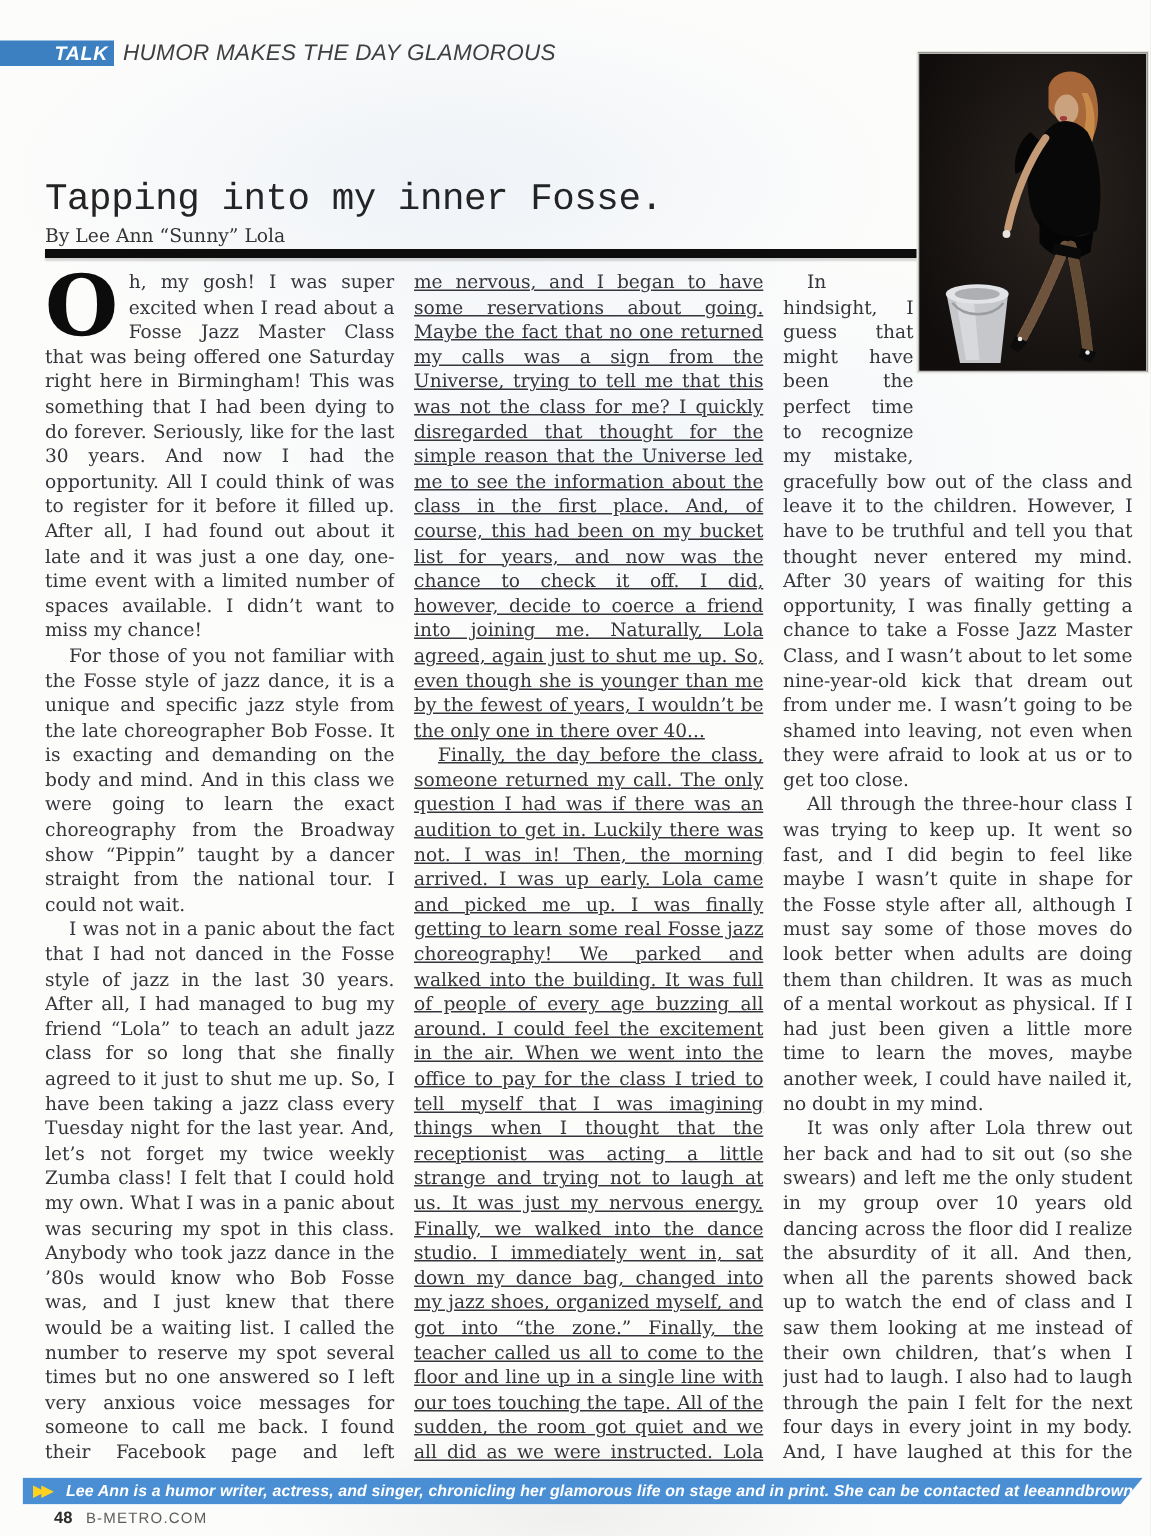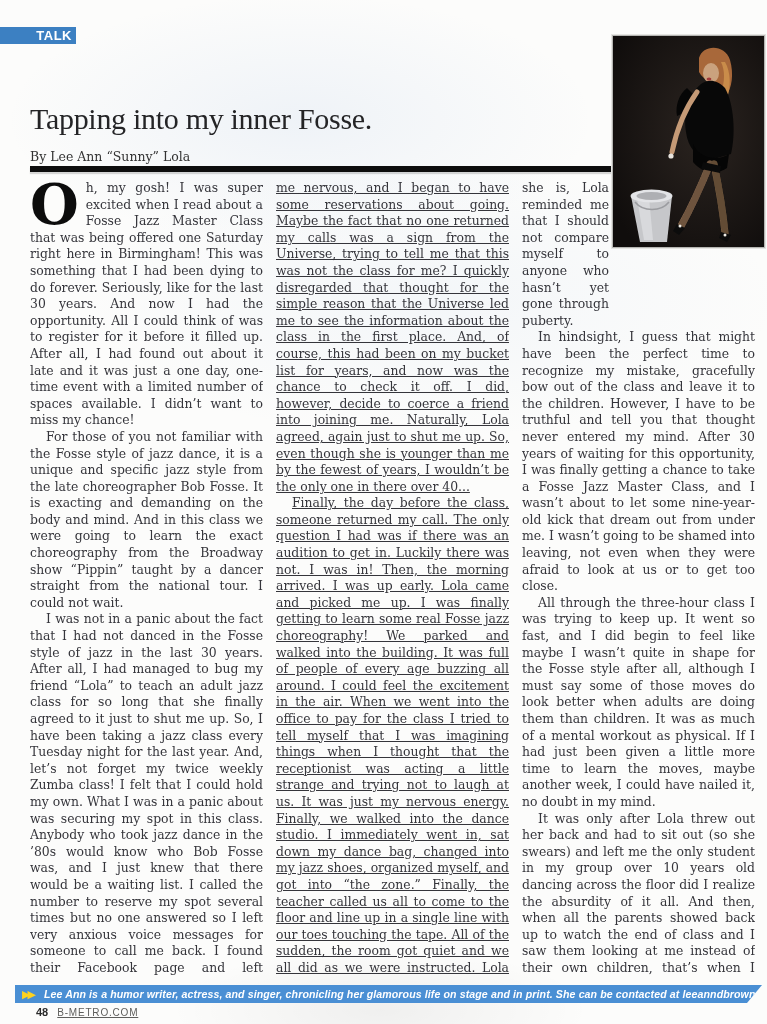--- a/index.html
+++ b/index.html
@@ -8,27 +8,27 @@
     background:
       radial-gradient(420px 180px at 300px 120px, rgba(120,160,215,0.10), rgba(120,160,215,0) 70%),
       radial-gradient(500px 200px at 430px 300px, rgba(130,170,220,0.07), rgba(130,170,220,0) 70%),
       radial-gradient(300px 90px at 380px 1010px, rgba(0,0,0,0.05), rgba(0,0,0,0) 70%),
       #fcfcfb;
     font-family:"Liberation Sans", sans-serif;
   }
   
   .tag-bar{position:absolute;left:0;top:27px;width:76px;height:17px;background:#3c80c2;
     display:flex;align-items:center;justify-content:flex-end;padding-right:4px;box-sizing:border-box;}
-  .tag-bar span{color:#fff;font-weight:bold;font-size:13px;letter-spacing:0.5px;}
+  .tag-bar span{color:#fff;font-style:italic;font-weight:bold;font-size:13px;letter-spacing:0.5px;}
   .tagline{position:absolute;left:82px;top:27px;height:17px;line-height:17px;
     font-style:italic;font-size:15px;color:#3f3f42;letter-spacing:0.2px;white-space:nowrap;}
   .title{position:absolute;left:30px;top:74px;font-family:"DejaVu Serif",serif;
     font-size:40px;line-height:42px;color:#1c1c1e;letter-spacing:-0.5px;}
-  .subtitle{position:absolute;left:30px;top:102px;font-family:Liberation Serif, serif;
-    font-size:30px;color:#242426;letter-spacing:-0.3px;}
+  .subtitle{position:absolute;left:30px;top:118px;font-family:Liberation Mono, monospace;
+    font-size:25px;color:#242426;letter-spacing:-0.3px;}
   .byline{position:absolute;left:30px;top:149px;font-family:"DejaVu Serif",serif;
     font-size:12.5px;color:#333;}
   .rule{position:absolute;left:30px;top:166px;width:582px;height:6px;background:#0d0d0d;
     box-shadow:0 2px 1px rgba(0,0,0,0.15);}
   
   .photo{position:absolute;left:612px;top:35px;width:151px;height:211px;
     border:1px solid #b5b5b2;box-sizing:content-box;background:#141110;box-shadow:0 0 0 1px #e5e5e2;}
   
   .bodycol{position:absolute;top:180px;width:233px;height:797px;overflow:hidden;
     font-family:"DejaVu Serif",serif;font-size:12.4px;line-height:16.6px;
@@ -42,30 +42,31 @@
   
   .footer-bar{position:absolute;left:15px;top:985px;width:747px;height:18px;background:#4a8fd4;
     clip-path:polygon(0 0,100% 0,calc(100% - 15px) 100%,0 100%);
     display:flex;align-items:center;padding-left:7px;box-sizing:border-box;}
   .footer-arrows{color:#ffd21f;font-size:11px;letter-spacing:-3px;margin-right:5px;line-height:1;}
   .footer-divider{width:2px;height:12px;background:#fff;margin-right:6px;}
   .footer-note{color:#fff;font-style:italic;font-weight:bold;font-size:10.6px;white-space:nowrap;
     letter-spacing:0.1px;}
   .page-line{position:absolute;left:36px;top:1006px;display:flex;align-items:baseline;gap:9px;}
   .page-num{font-weight:bold;font-size:11px;color:#2b2b2b;}
-  .site{font-size:10px;color:#5e5e5c;letter-spacing:0.8px;text-decoration:underline;}
+  .site{font-size:10px;color:#5e5e5c;letter-spacing:0.8px;}
 </style>
 </head>
 <body>
 
 <div class="page">
 
   <div class="tag-bar">
     <span>TALK</span>
   </div>
+  <div class="tagline">HUMOR MAKES THE DAY GLAMOROUS</div>
 
   <div class="subtitle">Tapping into my inner Fosse.</div>
   <div class="byline">By Lee Ann “Sunny” Lola</div>
   <div class="rule"></div>
 
   <div class="photo">
     <svg width="151" height="211" viewBox="0 0 151 211">
       <rect width="151" height="211" fill="#141110"></rect>
       <radialGradient id="glow" cx="60%" cy="45%" r="70%">
         <stop offset="0%" stop-color="#2b2420"></stop>
@@ -114,21 +115,20 @@
 
   </div>
 
   <div class="bodycol col2">
     <p class="noindent">me nervous, and I began to have some reservations about going. Maybe the fact that no one returned my calls was a sign from the Universe, trying to tell me that this was not the class for me? I quickly disregarded that thought for the simple reason that the Universe led me to see the information about the class in the first place. And, of course, this had been on my bucket list for years, and now was the chance to check it off. I did, however, decide to coerce a friend into joining me. Naturally, Lola agreed, again just to shut me up. So, even though she is younger than me by the fewest of years, I wouldn’t be the only one in there over 40...</p>
     <p>Finally, the day before the class, someone returned my call. The only question I had was if there was an audition to get in. Luckily there was not. I was in! Then, the morning arrived. I was up early. Lola came and picked me up. I was finally getting to learn some real Fosse jazz choreography! We parked and walked into the building. It was full of people of every age buzzing all around. I could feel the excitement in the air. When we went into the office to pay for the class I tried to tell myself that I was imagining things when I thought that the receptionist was acting a little strange and trying not to laugh at us. It was just my nervous energy. Finally, we walked into the dance studio. I immediately went in, sat down my dance bag, changed into my jazz shoes, organized myself, and got into “the zone.” Finally, the teacher called us all to come to the floor and line up in a single line with our toes touching the tape. All of the sudden, the room got quiet and we all did as we were instructed. Lola was to my right. But when I looked to my left, I didn’t see anyone...at first. Then I looked down about three feet, and that’s when I saw all the other dancers. They were all nine- and 10-year-olds. All of the other adults had been their parents, and they left the room as soon as we were called to the floor. I realized then that I should have recruited a younger friend. Needless to say, I immediately felt 135 lbs. overweight. But, being the great friend that</p>
   </div>
 
   <div class="bodycol col3">
     <div class="photo-spacer"></div>
-    <p class="noindent">she is, Lola reminded me that I should not compare myself to anyone who hasn’t yet gone through puberty.</p>
     <p>In hindsight, I guess that might have been the perfect time to recognize my mistake, gracefully bow out of the class and leave it to the children. However, I have to be truthful and tell you that thought never entered my mind. After 30 years of waiting for this opportunity, I was finally getting a chance to take a Fosse Jazz Master Class, and I wasn’t about to let some nine-year-old kick that dream out from under me. I wasn’t going to be shamed into leaving, not even when they were afraid to look at us or to get too close.</p>
     <p>All through the three-hour class I was trying to keep up. It went so fast, and I did begin to feel like maybe I wasn’t quite in shape for the Fosse style after all, although I must say some of those moves do look better when adults are doing them than children. It was as much of a mental workout as physical. If I had just been given a little more time to learn the moves, maybe another week, I could have nailed it, no doubt in my mind.</p>
     <p><span>It was only after Lola threw out her back and had to sit out (so she swears) and left me the only student in my group over 10 years old dancing across the floor did I realize the absurdity of it all. And then, when all the parents showed back up to watch the end of class and I saw them looking at me instead of their own children, that’s when I just had to laugh. I also had to laugh through the pain I felt for the next four days in every joint in my body. And, I have laughed at this for the last three months. And, Lola and I will laugh about it forever. But, I got to check it off my bucket list. I hope you have a bucketful of dreams to go for this year and don’t let anyone keep you from going for them. Happy New Year!</span></p>
   </div>
 
   <div class="footer-bar">
     <span class="footer-arrows">▶▶</span>
     <span class="footer-divider"></span>
     <span class="footer-note">Lee Ann is a humor writer, actress, and singer, chronicling her glamorous life on stage and in print. She can be contacted at leeanndbrown@gmail.com.</span>
   </div>

